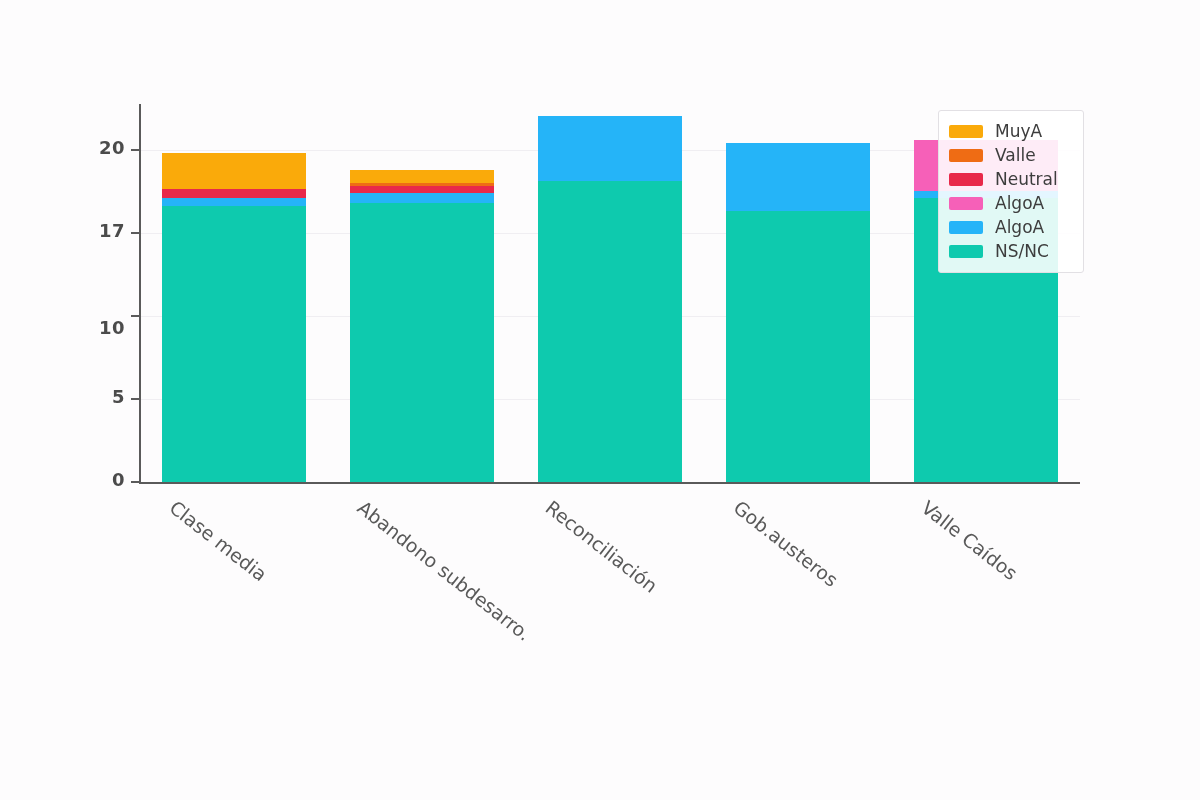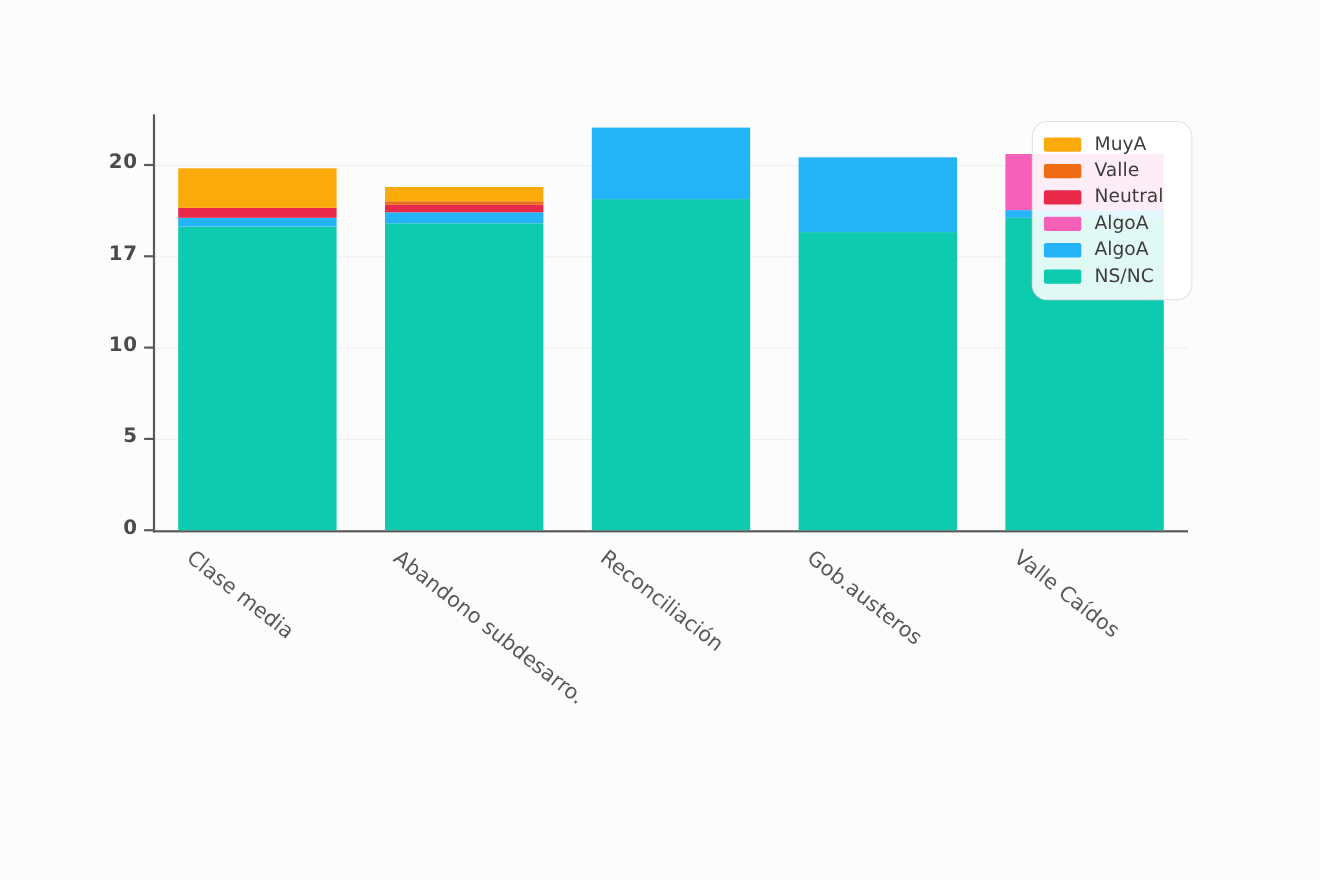--- a/index.html
+++ b/index.html
@@ -101,21 +101,21 @@
   }
 
   
   #legend {
     position: absolute;
     left: 938px;
     top: 110px;
     width: 146px;
     background: rgba(255,255,255,0.88);
     border: 1px solid #e2e0e4;
-    border-radius: 14px;
+    border-radius: 3px;
     padding: 8px 10px 9px 10px;
     box-sizing: border-box;
   }
   .legend-row {
     display: flex;
     align-items: center;
     height: 24px;
   }
   .legend-swatch {
     width: 34px;
@@ -145,21 +145,21 @@
   <div id="yticks">
       <div class="ytick-mark" style="top: 481px; background: rgb(90, 90, 90);"></div>
       <div class="ytick-wrap" style="top: 469px;">
         <div class="ytick-label" style="color: rgb(75, 75, 75);">0</div>
       </div>
       <div class="ytick-mark" style="top: 397.889px; background: rgb(90, 90, 90);"></div>
       <div class="ytick-wrap" style="top: 385.889px;">
         <div class="ytick-label" style="color: rgb(75, 75, 75);">5</div>
       </div>
       <div class="ytick-mark" style="top: 314.778px; background: rgb(90, 90, 90);"></div>
-      <div class="ytick-wrap" style="top: 303px;">
+      <div class="ytick-wrap" style="top: 317px;">
         <div class="ytick-label" style="color: rgb(75, 75, 75);">10</div>
       </div>
       <div class="ytick-mark" style="top: 231.667px; background: rgb(90, 90, 90);"></div>
       <div class="ytick-wrap" style="top: 219.667px;">
         <div class="ytick-label" style="color: rgb(75, 75, 75);">17</div>
       </div>
       <div class="ytick-mark" style="top: 148.556px; background: rgb(90, 90, 90);"></div>
       <div class="ytick-wrap" style="top: 136.556px;">
         <div class="ytick-label" style="color: rgb(75, 75, 75);">20</div>
       </div>

